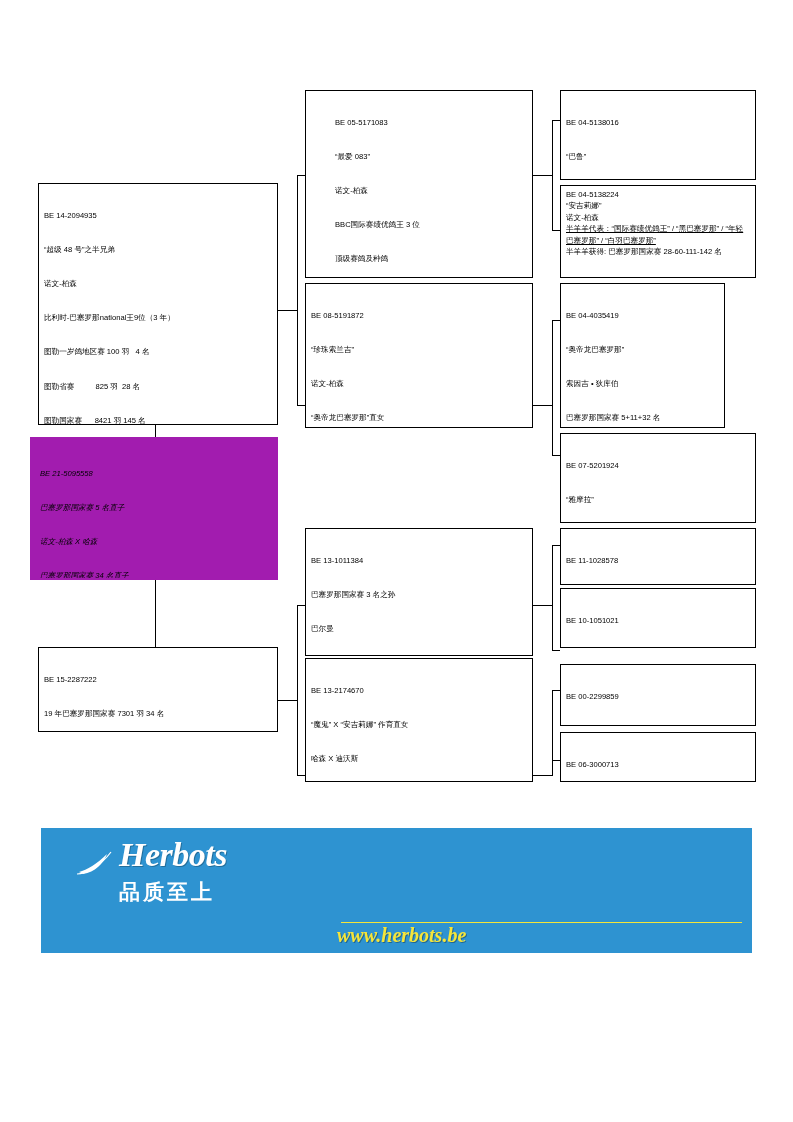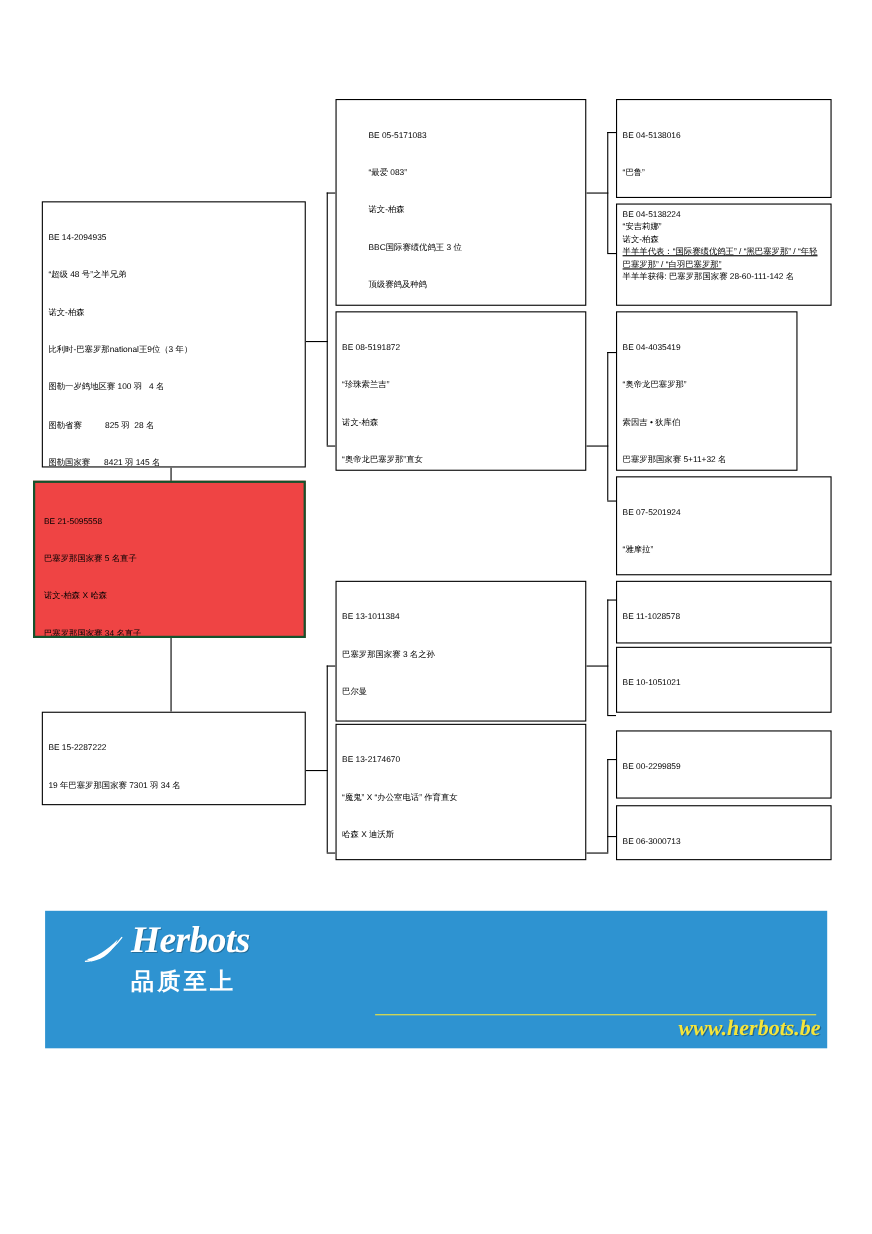--- a/index.html
+++ b/index.html
@@ -29,22 +29,23 @@
     font-size: 7.6px;
     line-height: 1.5;
     white-space: pre-wrap;
     overflow: hidden;
   }
   .box .ln {
     display: block;
     white-space: pre;
   }
   .box.shaded {
-    background: #ef4444;
-    border: 2px solid #14532d;
+    background: #a21caf;
+    border: 2px solid #a21caf;
+    font-style: italic;
   }
   .conn {
     position: absolute;
     background: #000000;
   }
   .hline { height: 1px; }
   .vline { width: 1px; }
 
   
   .banner {
@@ -109,21 +110,21 @@
     margin-top: 6px;
     font-size: 11px;
     text-align: center;
     letter-spacing: 1px;
   }
   .banner .url {
     position: absolute;
     left: 296px;
     right: 6px;
     bottom: 6px;
-    text-align: right;
+    text-align: left;
     color: #f5e53a;
     font-family: "Liberation Serif", serif;
     font-weight: bold;
     font-style: italic;
     font-size: 20px;
     text-shadow: 1px 1px 0 rgba(0,0,0,.3);
   }
   .banner .rule {
     position: absolute;
     left: 300px;
@@ -243,21 +244,21 @@
   </div>
 
   <div class="box" style="left:305px; top:528px; width:228px; height:128px;">
     <span class="ln">BE 13-1011384</span>
     <span class="ln">巴塞罗那国家赛 3 名之孙</span>
     <span class="ln">巴尔曼</span>
   </div>
 
   <div class="box" style="left:305px; top:658px; width:228px; height:124px;">
     <span class="ln">BE 13-2174670</span>
-    <span class="ln">“魔鬼” X “办公室电话” 作育直女</span>
+    <span class="ln">“魔鬼” X “安吉莉娜” 作育直女</span>
     <span class="ln">哈森 X 迪沃斯</span>
   </div>
 
   <div class="box" style="left:560px; top:90px; width:196px; height:90px;">
     <span class="ln">BE 04-5138016</span>
     <span class="ln">“巴鲁”</span>
     
     
     
     

